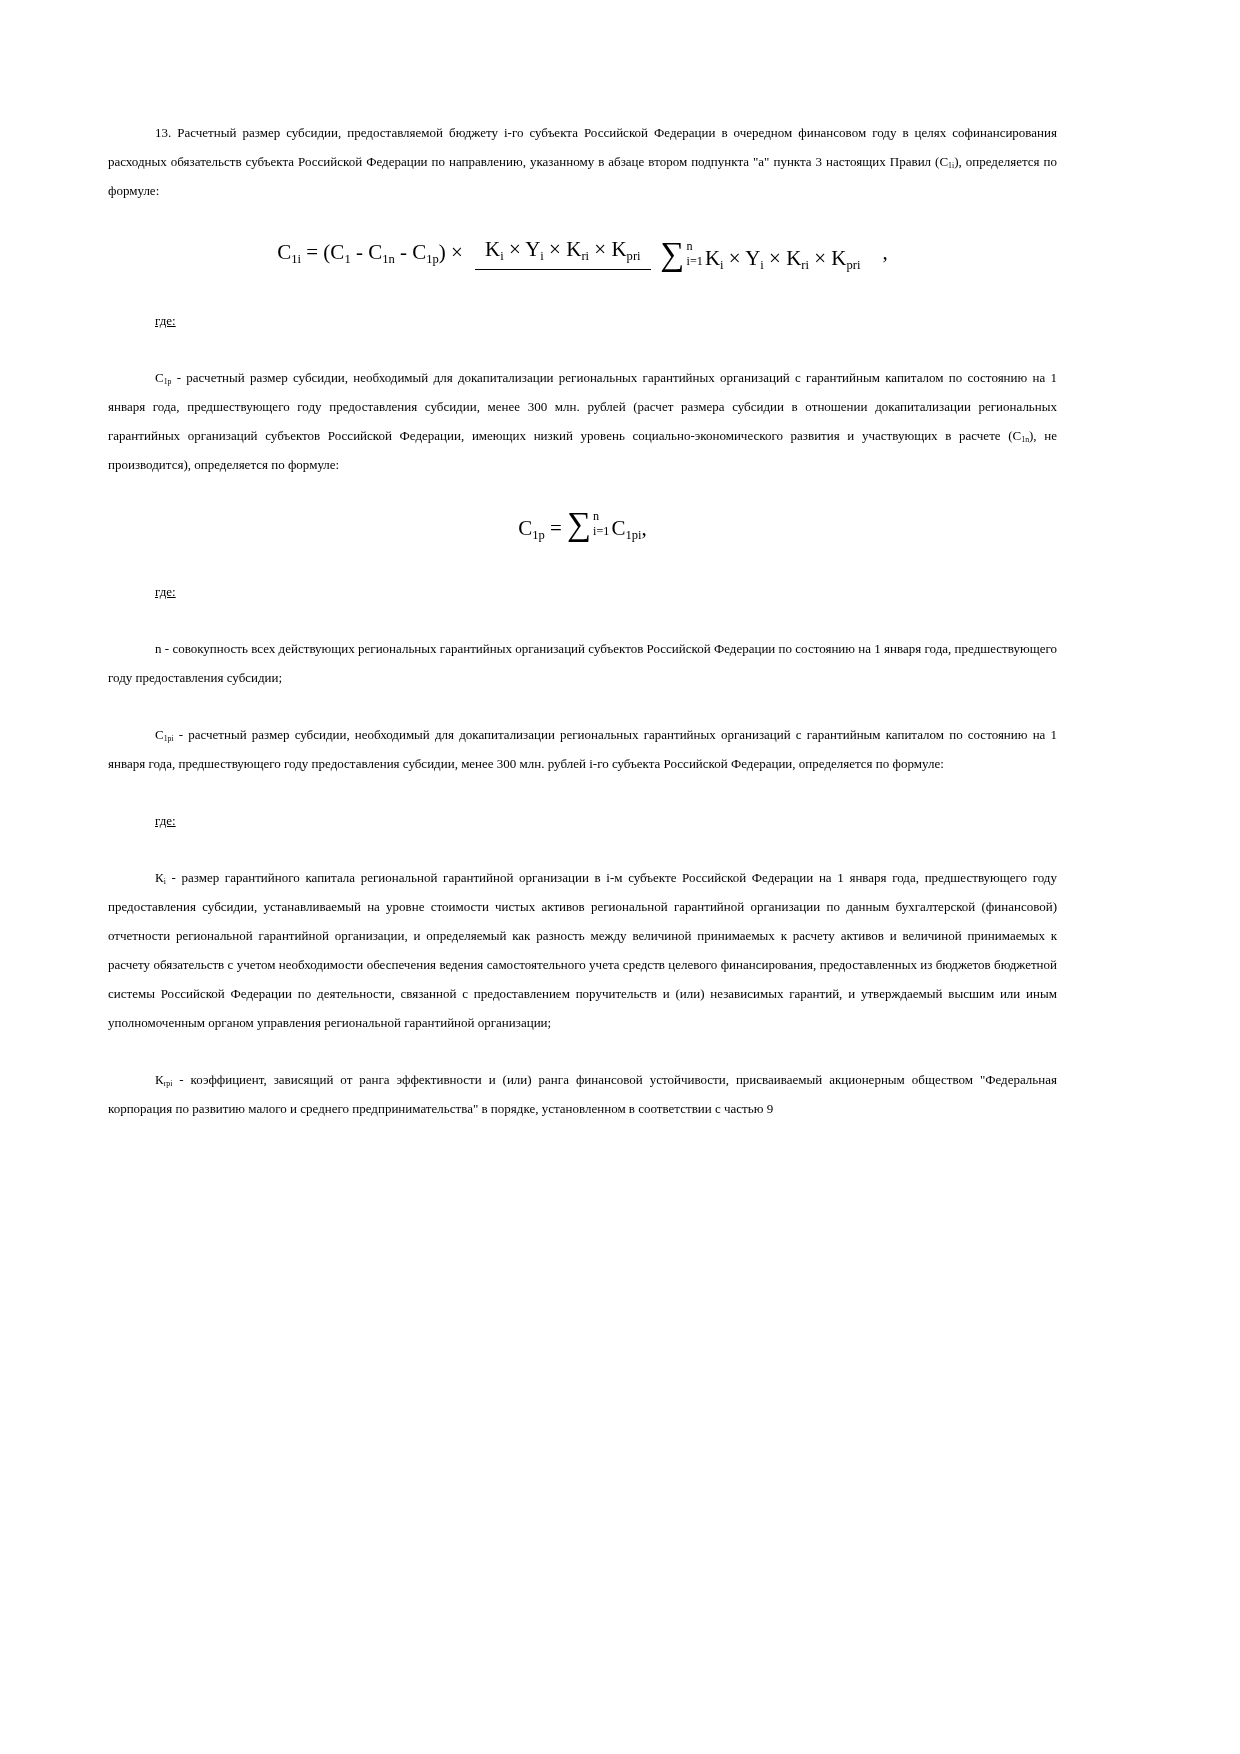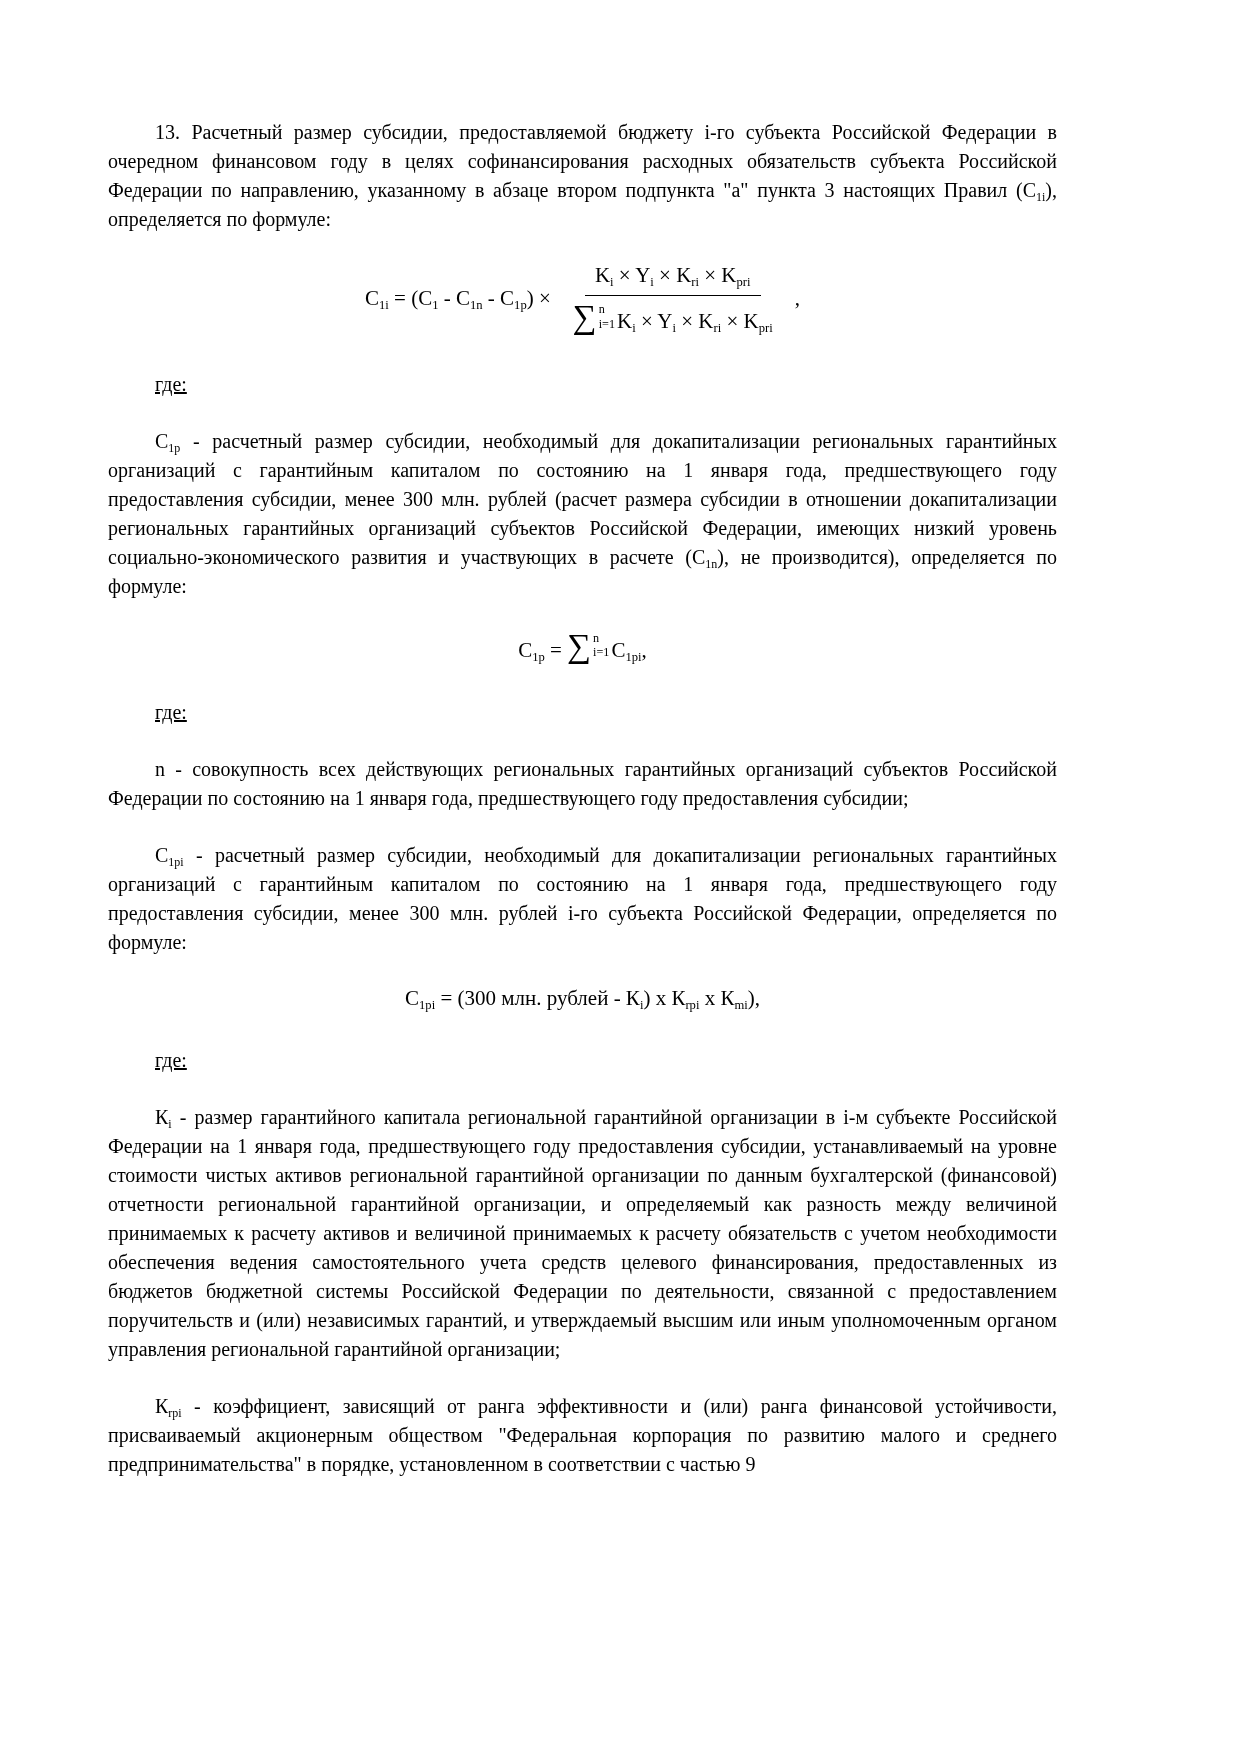--- a/index.html
+++ b/index.html
@@ -12,21 +12,21 @@
   .page {
     position: relative;
     width: 1240px;
     height: 1754px;
     box-sizing: border-box;
     padding: 118px 183px 0 108px;
     background: #ffffff;
     overflow: hidden;
   }
   .body-text {
-    font-size: 20px;
+    font-size: 13px;
     line-height: 29px;
     text-align: justify;
     text-indent: 47px;
     margin: 0 0 28px 0;
   }
   .where {
     text-align: left;
     text-decoration: underline;
   }
   sub {
@@ -38,21 +38,21 @@
     display: flex;
     justify-content: center;
     align-items: center;
     gap: 12px;
     font-size: 21px;
     line-height: 1.3;
     margin: 24px 0 34px 0;
   }
   .frac {
     display: inline-flex;
-    flex-direction: column;
+    flex-direction: row;
     align-items: center;
     text-align: center;
   }
   .frac .num {
     border-bottom: 1.6px solid #000;
     padding: 0 10px 6px 10px;
   }
   .frac .den {
     padding: 4px 10px 0 10px;
   }
@@ -110,23 +110,20 @@
           </span>
         </span>C<sub>1pi</sub>,</span>
   </div>
 
   <p class="body-text where">где:</p>
 
   <p class="body-text">n - совокупность всех действующих региональных гарантийных организаций субъектов Российской Федерации по состоянию на 1 января года, предшествующего году предоставления субсидии;</p>
 
   <p class="body-text">C<sub>1pi</sub> - расчетный размер субсидии, необходимый для докапитализации региональных гарантийных организаций с гарантийным капиталом по состоянию на 1 января года, предшествующего году предоставления субсидии, менее 300 млн. рублей i-го субъекта Российской Федерации, определяется по формуле:</p>
 
-  <div class="formula">
-    <span class="math">C<sub>1pi</sub> = (300 млн. рублей - К<sub>i</sub>) х К<sub>rpi</sub> х К<sub>mi</sub>),</span>
-  </div>
 
   <p class="body-text where">где:</p>
 
   <p class="body-text">К<sub>i</sub> - размер гарантийного капитала региональной гарантийной организации в i-м субъекте Российской Федерации на 1 января года, предшествующего году предоставления субсидии, устанавливаемый на уровне стоимости чистых активов региональной гарантийной организации по данным бухгалтерской (финансовой) отчетности региональной гарантийной организации, и определяемый как разность между величиной принимаемых к расчету активов и величиной принимаемых к расчету обязательств с учетом необходимости обеспечения ведения самостоятельного учета средств целевого финансирования, предоставленных из бюджетов бюджетной системы Российской Федерации по деятельности, связанной с предоставлением поручительств и (или) независимых гарантий, и утверждаемый высшим или иным уполномоченным органом управления региональной гарантийной организации;</p>
 
   <p class="body-text">К<sub>rpi</sub> - коэффициент, зависящий от ранга эффективности и (или) ранга финансовой устойчивости, присваиваемый акционерным обществом "Федеральная корпорация по развитию малого и среднего предпринимательства" в порядке, установленном в соответствии с частью 9</p>
 
 </div>
 
 </body></html>

